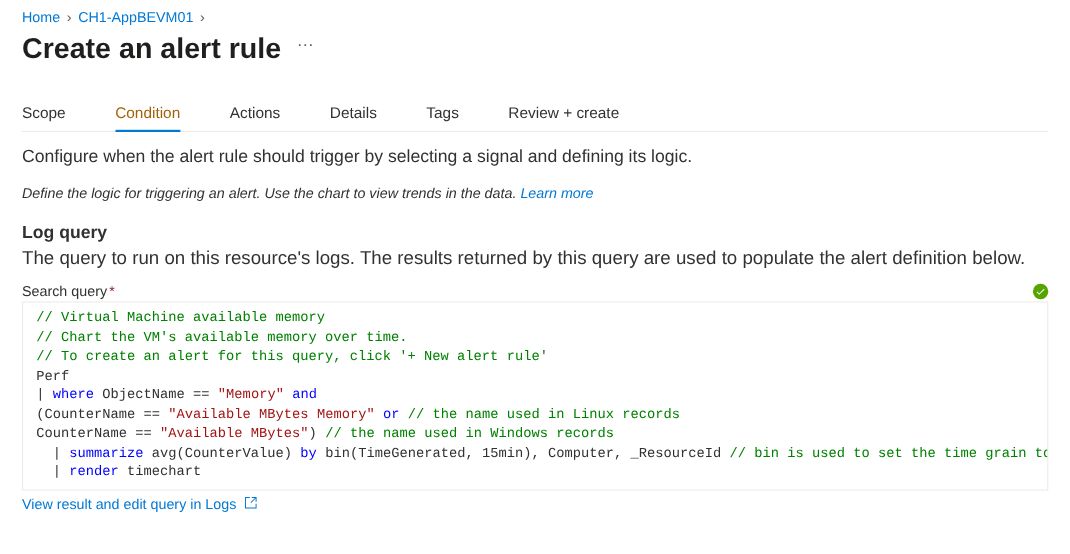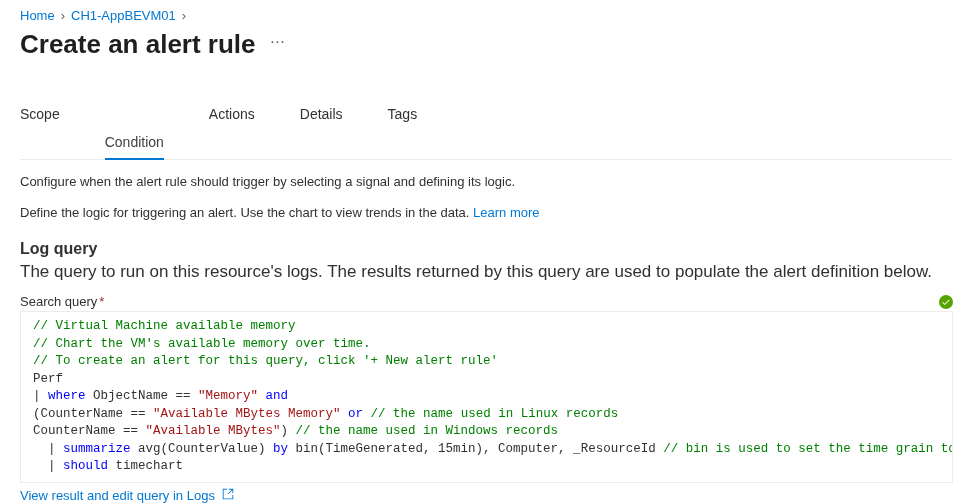--- a/index.html
+++ b/index.html
@@ -11,30 +11,30 @@
   width:973px;
   height:504px;
   overflow:hidden;
   padding:8px 20px 0 20px;
 }
 a, .link { color:#0078d4; text-decoration:none; cursor:pointer; }
 
 .breadcrumb { font-size:13px; display:flex; align-items:center; gap:6px; margin-bottom:6px; }
 .bc-sep { color:#605e5c; }
 
-.page-title-row { display:flex; align-items:flex-start; gap:14px; margin-bottom:46px; }
+.page-title-row { display:flex; align-items:flex-start; gap:14px; margin-bottom:34px; }
 h1.page-title { font-size:26px; font-weight:600; color:#201f1e; }
 .ellipsis-btn { color:#605e5c; font-size:16px; cursor:pointer; }
 
 .tabs { display:flex; gap:45px; border-bottom:1px solid #edebe9; margin-bottom:14px; }
 .tab { padding:0 0 8px 0; font-size:14px; color:#323130; cursor:pointer; }
-.tab.active { color:#404040; font-weight:400; border-bottom:2px solid #0078d4; margin-bottom:-1px;margin-top:28px; }
+.tab.active { color:#a16207; font-weight:400; border-bottom:2px solid #0078d4; margin-bottom:-1px; }
 
-.intro { font-size:13px; color:#323130; margin-bottom:16px; }
-.define { font-size:13px; margin-bottom:20px; }
+.intro { font-size:16px; color:#323130; margin-bottom:16px; }
+.define { font-size:13px; margin-bottom:20px;font-style:italic; }
 
 h2.sect { font-size:16px; font-weight:600; margin-bottom:4px; }
 .sect-sub { font-size:17px; color:#323130; margin-bottom:12px; }
 
 .field-label-row { display:flex; align-items:center; justify-content:space-between; margin-bottom:2px; }
 .field-label { font-size:13px; color:#323130; }
 .req { color:#a4262c; margin-left:2px; }
 .valid-icon { width:14px; height:14px; border-radius:50%; background:#57a300; display:inline-flex; align-items:center; justify-content:center; }
 .valid-icon svg { width:10px; height:10px; fill:#fff; }
 
@@ -70,20 +70,21 @@
   <h1 class="page-title">Create an alert rule</h1>
   <span class="ellipsis-btn">…</span>
 </div>
 
 <div class="tabs">
   <div class="tab">Scope</div>
   <div class="tab active">Condition</div>
   <div class="tab">Actions</div>
   <div class="tab">Details</div>
   <div class="tab">Tags</div>
+  <div class="tab">Review + create</div>
 </div>
 
 <p class="intro">Configure when the alert rule should trigger by selecting a signal and defining its logic.</p>
 
 <p class="define">
   <span>Define the logic for triggering an alert. Use the chart to view trends in the data. </span><a class="link">Learn more</a>
 </p>
 
 <h2 class="sect">Log query</h2>
 <p class="sect-sub">The query to run on this resource's logs. The results returned by this query are used to populate the alert definition below.</p>
@@ -100,21 +101,21 @@
 </div>
 
 <div class="code-box"><span class="tk-comment">// Virtual Machine available memory</span>
 <span class="tk-comment">// Chart the VM's available memory over time.</span>
 <span class="tk-comment">// To create an alert for this query, click '+ New alert rule'</span>
 <span>Perf</span>
 <span>| </span><span class="tk-keyword">where</span><span> ObjectName </span><span>==</span><span class="tk-string"> "Memory" </span><span class="tk-keyword">and</span>
 <span>(CounterName </span><span>==</span><span class="tk-string"> "Available MBytes Memory" </span><span class="tk-keyword">or</span><span class="tk-comment"> // the name used in Linux records</span>
 <span>CounterName </span><span>==</span><span class="tk-string"> "Available MBytes"</span><span>) </span><span class="tk-comment">// the name used in Windows records</span>
 <span>  | </span><span class="tk-keyword">summarize</span><span> avg(CounterValue) </span><span class="tk-keyword">by</span><span> bin(TimeGenerated, 15min), Computer, _ResourceId </span><span class="tk-comment">// bin is used to set the time grain to 15 minutes</span>
-<span>  | </span><span class="tk-keyword">should</span><span> timechart</span></div>
+<span>  | </span><span class="tk-keyword">render</span><span> timechart</span></div>
 
 <div class="bottom-link-row">
   <a class="link">View result and edit query in Logs</a>
   <span class="ext-icon">
     <svg viewBox="0 0 16 16">
         <path d="M2 2h5v1H3v10h10V9h1v5H2V2zm7 0h5v5h-1V3.7L8.35 8.35l-.7-.7L12.3 3H9V2z"></path>
       </svg>
   </span>
 </div>
 

